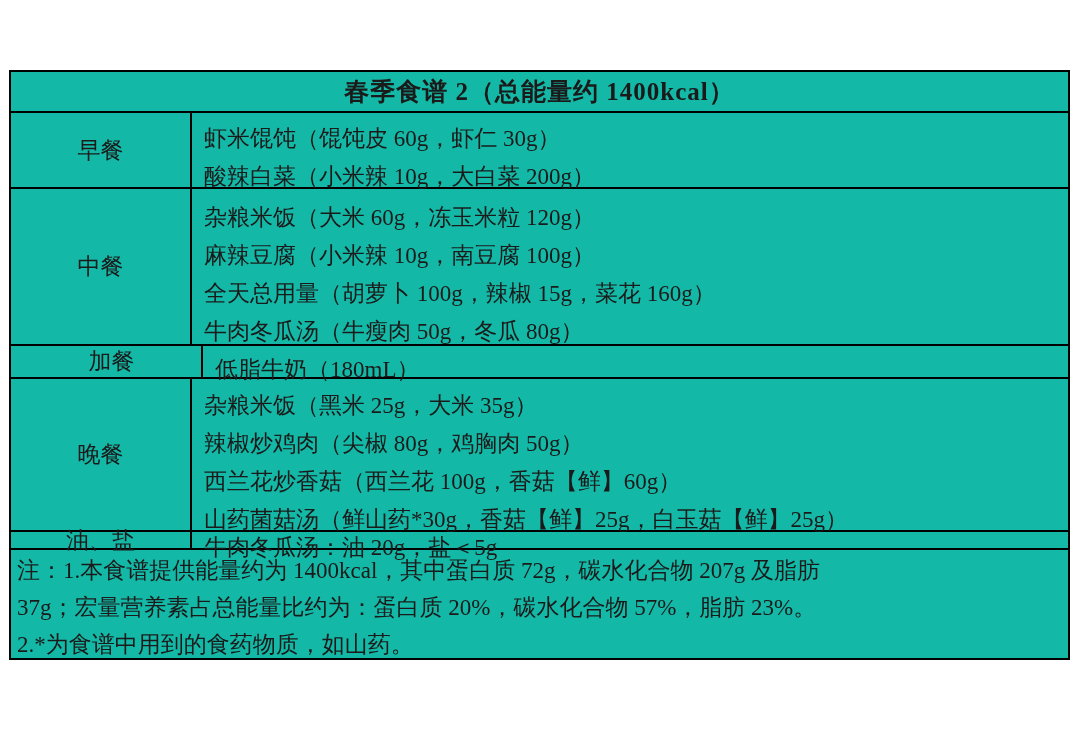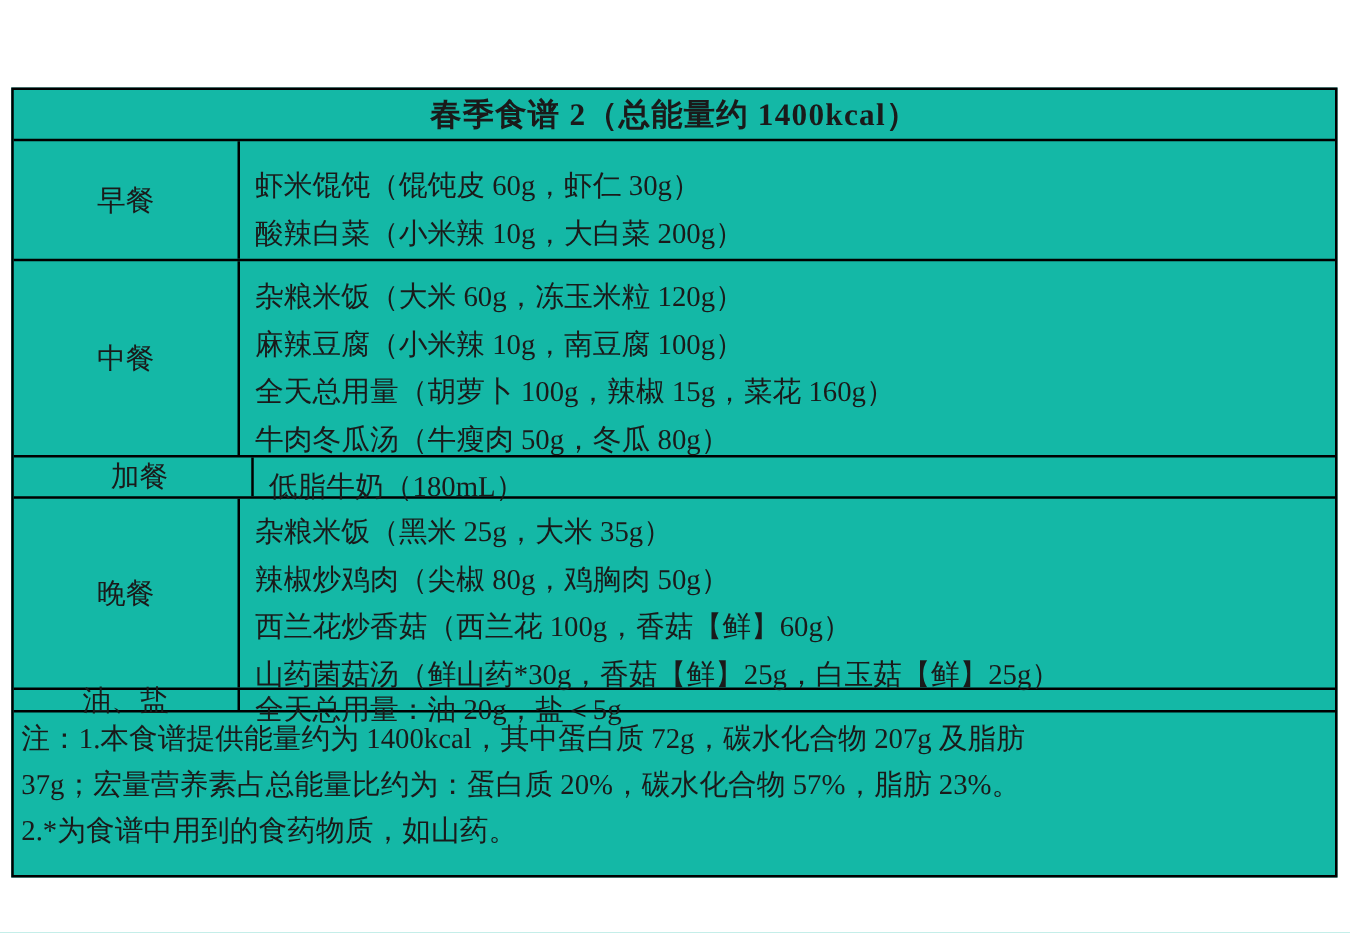--- a/index.html
+++ b/index.html
@@ -55,29 +55,29 @@
     justify-content: center;
     padding-left: 12px;
     box-sizing: border-box;
     margin-top: 16px;
   }
   .dish {
     font-size: 23px;
     line-height: 38px;
     white-space: nowrap;
   }
-  .r-breakfast { height: 96px; }
+  .r-breakfast { height: 76px; }
   .r-lunch     { height: 157px; }
   .r-snack     { height: 33px; padding-left: 11px; }
   .r-dinner    { height: 153px; }
   .r-oil       { height: 18px; }
   .note-row {
     display: block;
     box-sizing: border-box;
-    height: 130px;
+    height: 108px;
     padding: 2px 6px 0 6px;
   }
   .note-line {
     font-size: 23px;
     line-height: 37px;
     white-space: nowrap;
   }
 </style>
 </head>
 <body>
@@ -119,21 +119,21 @@
       <div class="dish">杂粮米饭（黑米 25g，大米 35g）</div>
       <div class="dish">辣椒炒鸡肉（尖椒 80g，鸡胸肉 50g）</div>
       <div class="dish">西兰花炒香菇（西兰花 100g，香菇【鲜】60g）</div>
       <div class="dish">山药菌菇汤（鲜山药*30g，香菇【鲜】25g，白玉菇【鲜】25g）</div>
     </div>
   </div>
 
   <div class="row r-oil">
     <div class="label-cell">油、盐</div>
     <div class="content-cell">
-      <div class="dish">全天总用量：油 20g，盐＜5g</div>
+      <div class="dish">牛肉冬瓜汤：油 20g，盐＜5g</div>
     </div>
   </div>
 
   <div class="note-row">
     <div class="note-line">注：1.本食谱提供能量约为 1400kcal，其中蛋白质 72g，碳水化合物 207g 及脂肪</div>
     <div class="note-line">37g；宏量营养素占总能量比约为：蛋白质 20%，碳水化合物 57%，脂肪 23%。</div>
     <div class="note-line">2.*为食谱中用到的食药物质，如山药。</div>
   </div>
 
 </div>

